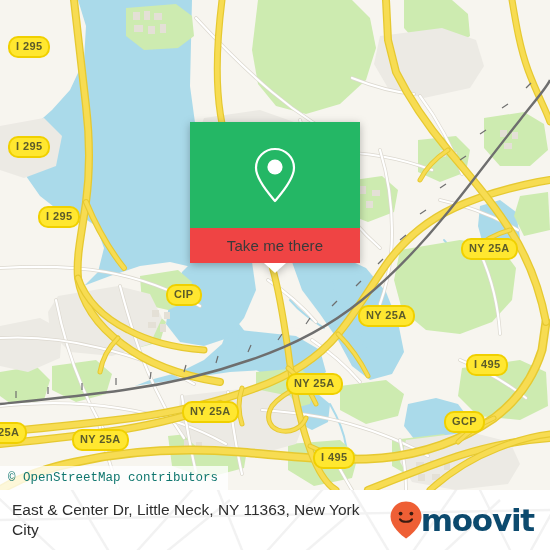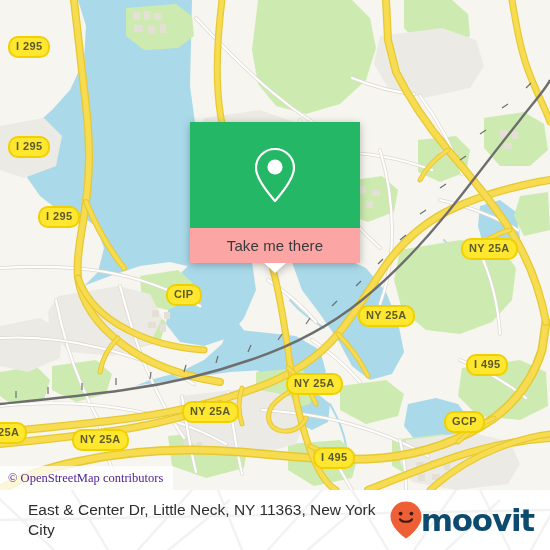--- a/index.html
+++ b/index.html
@@ -54,44 +54,44 @@
   
   #attribution {
     position: absolute;
     left: 0;
     bottom: 0;
     height: 24px;
     display: flex;
     align-items: center;
     padding: 0 10px 0 8px;
     background: rgba(255,255,255,0.78);
-    font-family: Liberation Serif, serif;
+    font-family: Liberation Mono, monospace;
     font-size: 12.5px;
-    color: #4c1d95;
+    color: #0f766e;
     white-space: nowrap;
   }
 
   
   #popup {
     position: absolute;
     left: 190px;
     top: 122px;
     width: 170px;
     filter: drop-shadow(0 2px 4px rgba(0,0,0,0.28));
   }
   #popup-top {
     height: 106px;
     background: #24b765;
     display: flex;
     align-items: center;
     justify-content: center;
   }
   #popup-bottom {
     height: 35px;
-    background: #fca5a5;
+    background: #ef4444;
     display: flex;
     align-items: center;
     justify-content: center;
     position: relative;
   }
   #popup-label {
     font-family: "Liberation Sans", sans-serif;
     font-size: 15px;
     color: #3a3a3a;
     letter-spacing: 0.1px;
@@ -112,21 +112,21 @@
   #footer {
     position: absolute;
     left: 0;
     top: 490px;
     width: 550px;
     height: 60px;
     background: #ffffff;
     display: flex;
     align-items: center;
     box-sizing: border-box;
-    padding: 0 12px 0 28px;
+    padding: 0 12px 0 12px;
     overflow: hidden;
   }
   #footer-watermark {
     position: absolute;
     left: 0; top: -10px;
     width: 550px;
     height: 80px;
     opacity: 1;
     pointer-events: none;
   }

